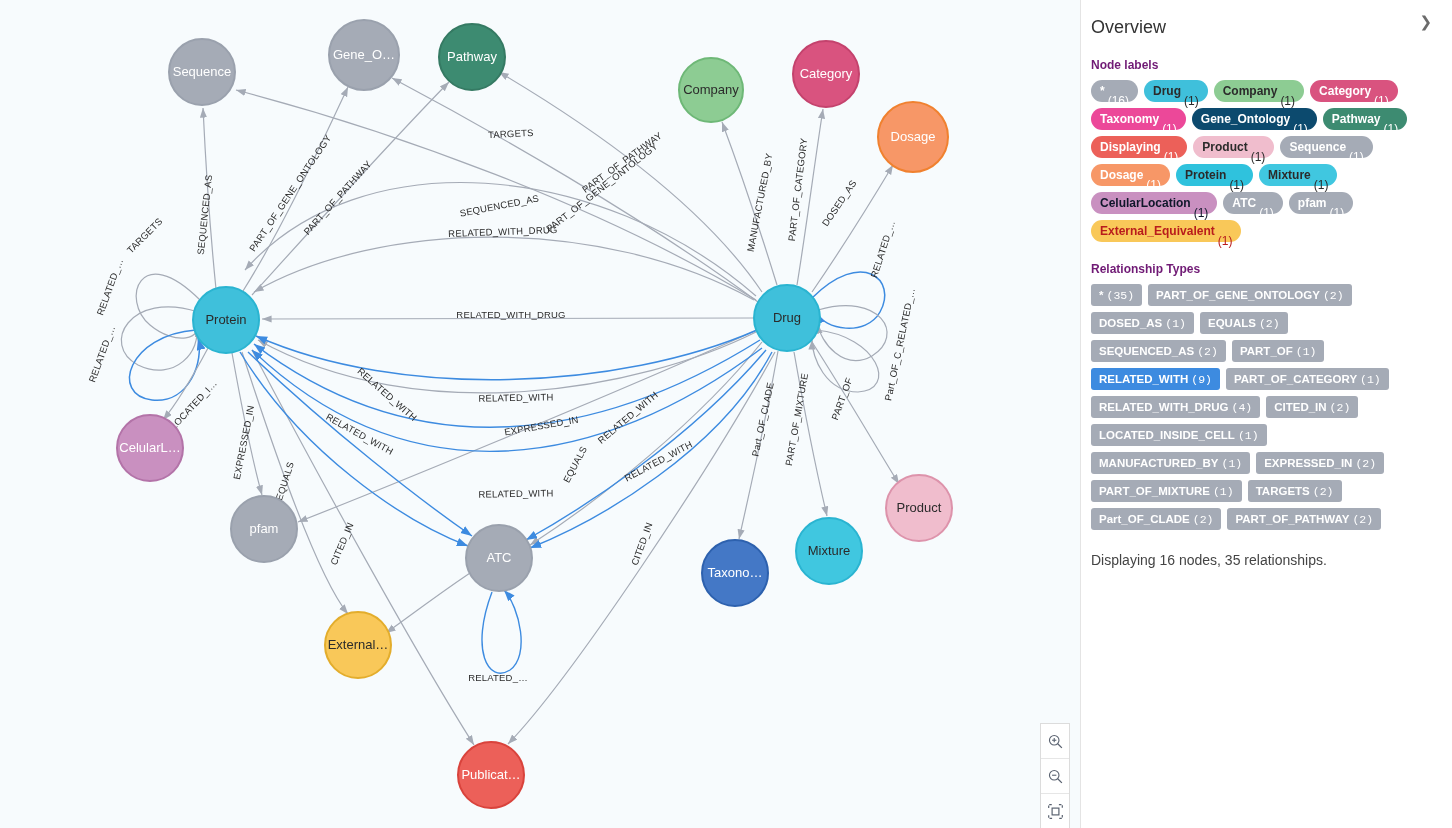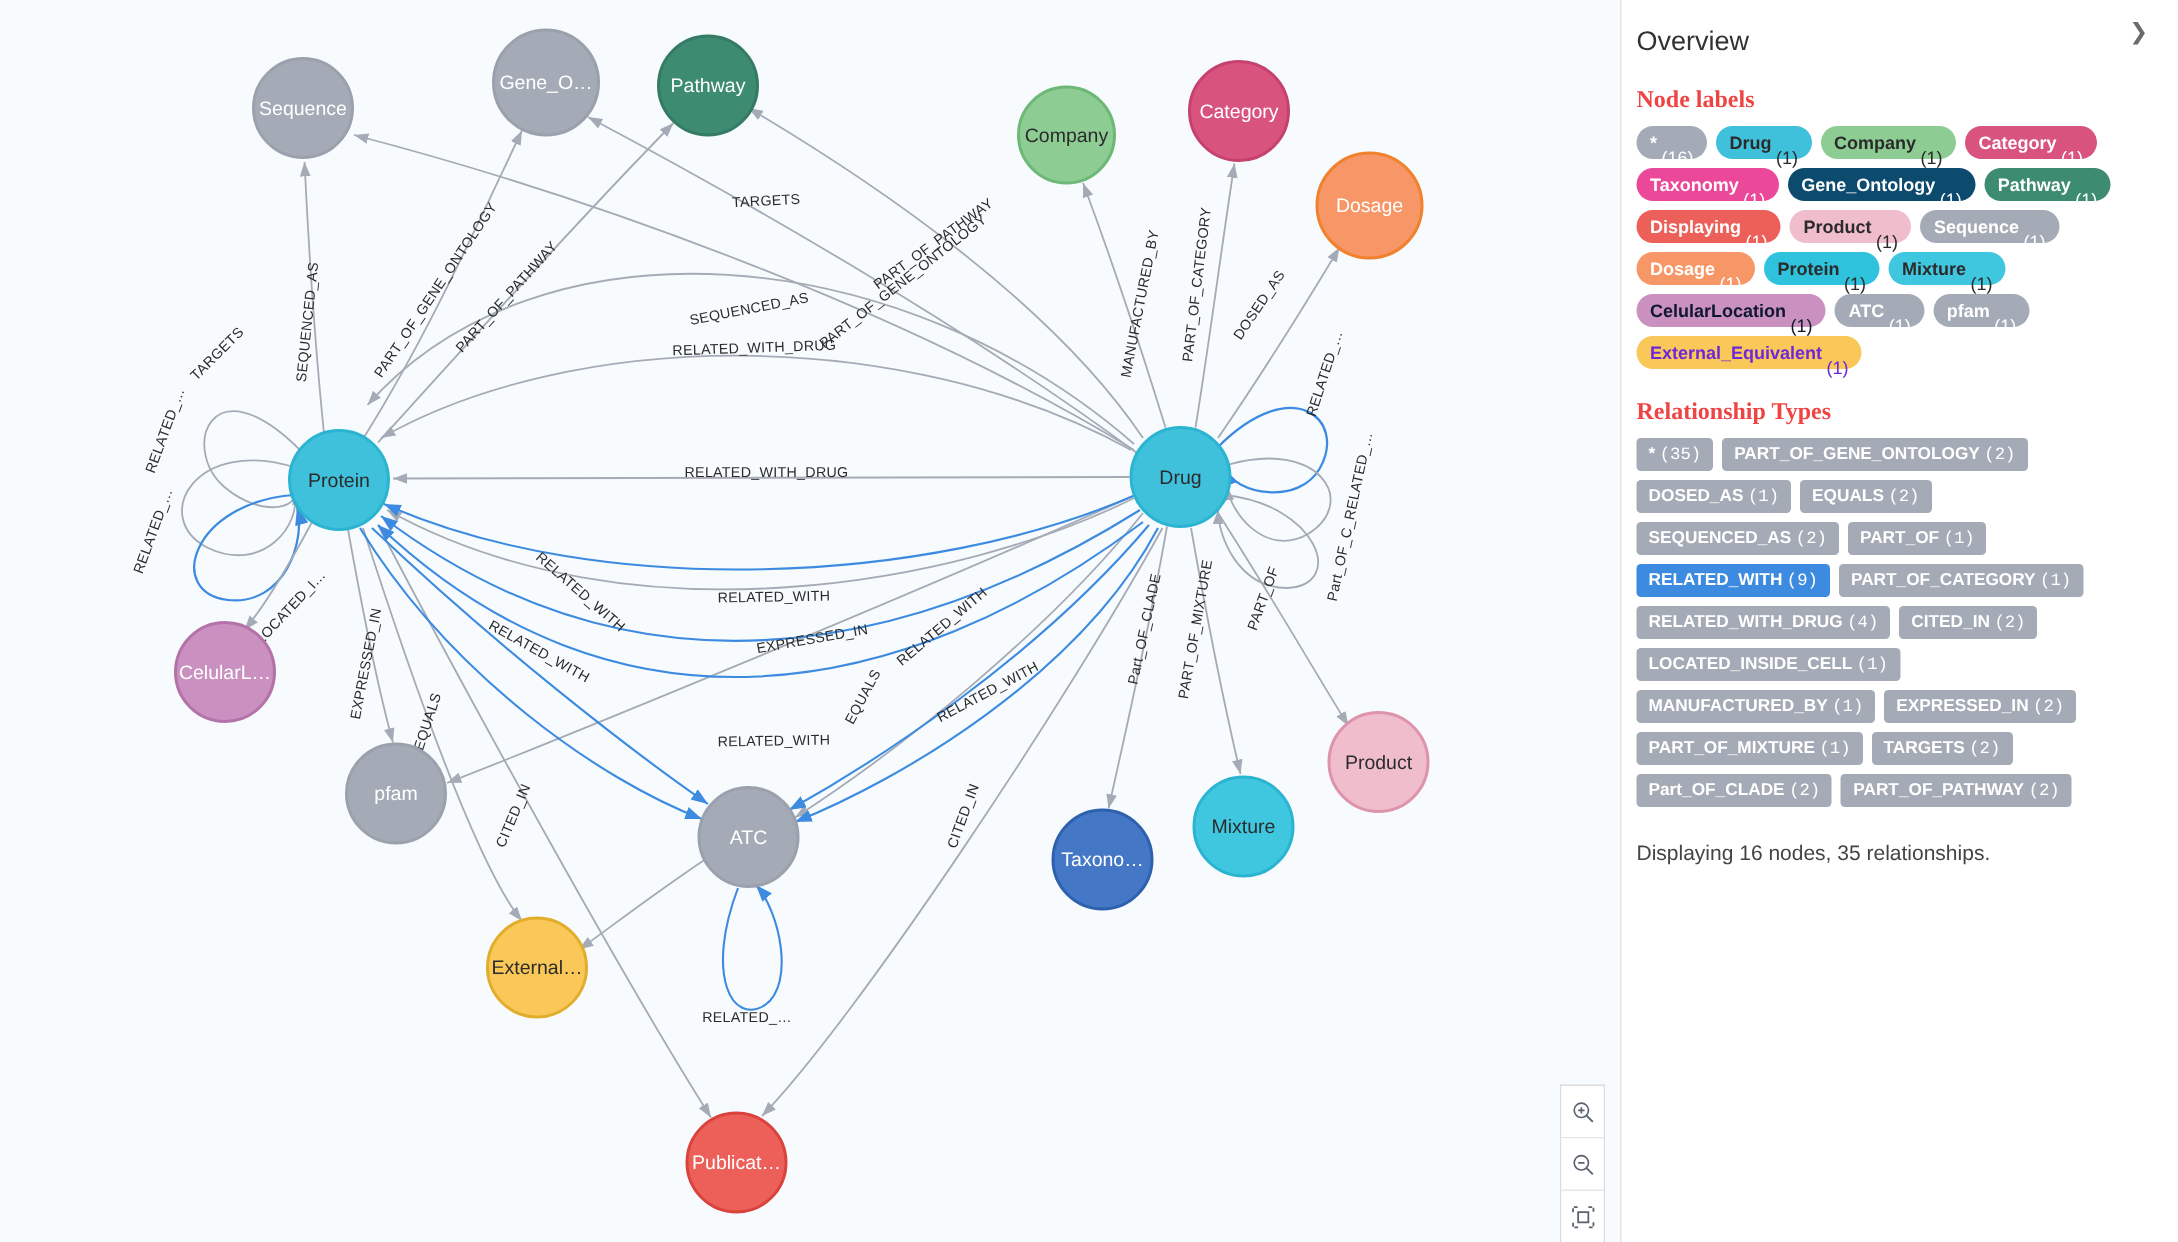--- a/index.html
+++ b/index.html
@@ -82,25 +82,24 @@
     font-weight: 400;
     margin: 6px 0 0 0;
     line-height: 22px;
   }
   #collapse-chevron {
     font-size: 15px; color: #6b6b6b; cursor: pointer;
     line-height: 20px; padding: 2px 4px;
     font-family: "Liberation Sans", sans-serif;
   }
   .section-title {
-    font-size: 16px;
+    font-size: 12px;
     font-weight: bold;
-    color: #ef4444;
+    color: #701a75;
     margin: 20px 0 8px 0;
-    font-family: Liberation Serif, serif;
   }
   .chip-wrap {
     display: flex; flex-wrap: wrap; gap: 6px 6px;
     max-width: 330px;
   }
   .chip {
     display: inline-flex; align-items: center;
     height: 22px;
     padding: 0 9px;
     border-radius: 11px;
@@ -417,21 +416,21 @@
           <span class="cnt">(1)</span>
         </div>
         <div class="chip" style="background: rgb(165, 171, 182); color: rgb(255, 255, 255);">
           <span>ATC</span>
           <span class="cnt">(1)</span>
         </div>
         <div class="chip" style="background: rgb(165, 171, 182); color: rgb(255, 255, 255);">
           <span>pfam</span>
           <span class="cnt">(1)</span>
         </div>
-        <div class="chip" style="background: rgb(249, 200, 89); color: #6d28d9;">
+        <div class="chip" style="background: rgb(249, 200, 89); color: #b91c1c;">
           <span>External_Equivalent</span>
           <span class="cnt">(1)</span>
         </div>
       </div>
 
     <div class="section-title">Relationship Types</div>
     <div class="chip-wrap" id="rel-types-wrap">
         <div class="rel-chip">
           <span>*</span>
           <span class="cnt">(35)</span>

